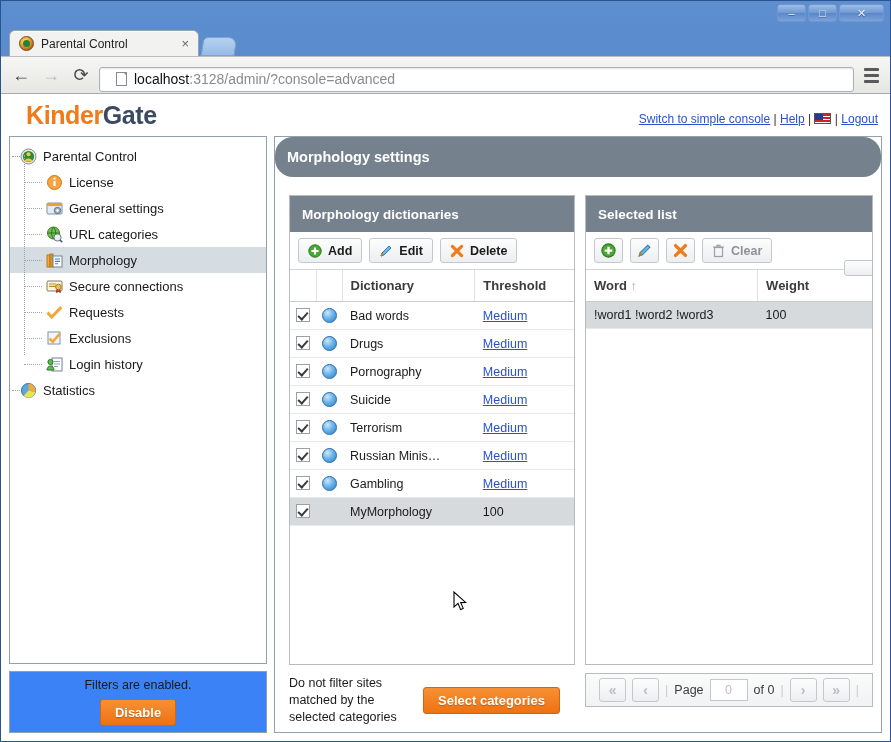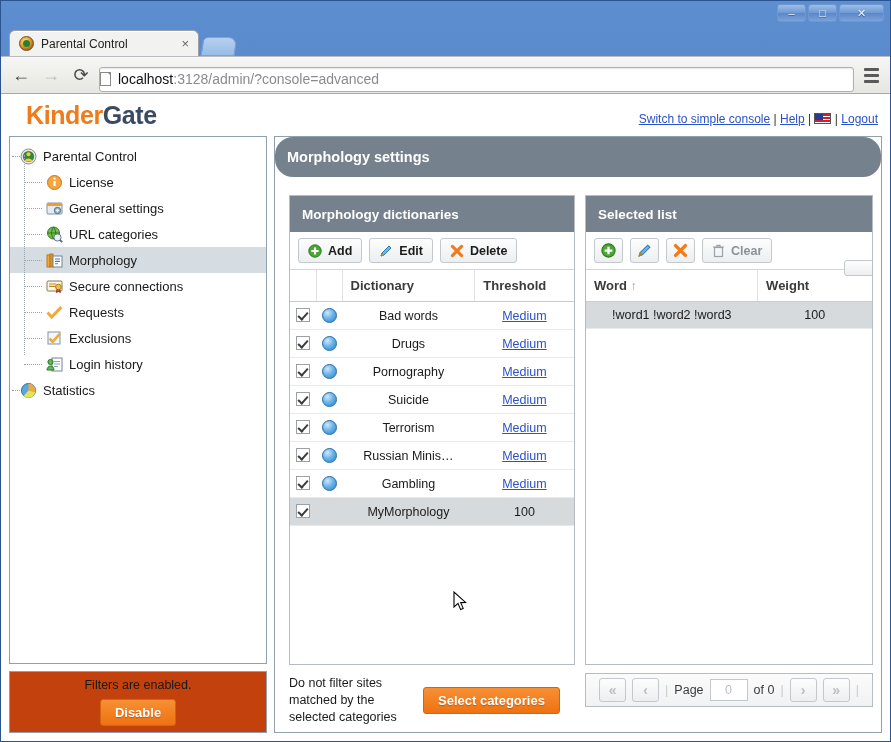--- a/index.html
+++ b/index.html
@@ -85,21 +85,21 @@
     padding: 0 8px; flex: 0 0 auto;
   }
   .navbtn {
     width: 24px; height: 24px; display: flex; align-items: center; justify-content: center;
     font-size: 18px; color: #4a4a4a;
   }
   .navbtn.dim { color: #bdbdbd; }
   .omnibox {
     flex: 1 1 auto; height: 25px;
     background: #fff; border: 1px solid #adb1b6; border-radius: 3px;
-    display: flex; align-items: center; gap: 7px; padding: 0 0;
+    display: flex; align-items: center; gap: 7px; padding: 0 16px;
     box-shadow: inset 0 1px 2px rgba(0,0,0,.1);
     margin-top: 8px;
   }
   .page-icon {
     width: 11px; height: 14px; position: relative; flex: 0 0 auto;
     background: #fff; border: 1px solid #8a8a8a;
   }
   .page-icon::after {
     content: ""; position: absolute; right: -1px; top: -1px;
     border-width: 0 4px 4px 0; border-style: solid;
@@ -164,21 +164,21 @@
   .tnode.root2 .dots { left: 2px; width: 10px; }
   .vline {
     position: absolute; left: 14px; top: 18px; bottom: 0;
     border-left: 1px dotted #9aa3aa; width: 0;
   }
   .ic { width: 17px; height: 17px; flex: 0 0 auto; position: relative; }
   .ic svg { display: block; }
 
   .filterbox {
     margin-top: 7px; height: 62px; flex: 0 0 auto;
-    border: 1px solid #8fa0ae; background: #c2410c;
+    border: 1px solid #8fa0ae; background: #3b82f6;
     display: flex; flex-direction: column; align-items: center; justify-content: center; gap: 7px;
   }
   .filterbox .txt { font-size: 12.5px; color: #1a1a1a; }
   .btn-orange {
     background: linear-gradient(to bottom, #f79034, #ee7212);
     border: 1px solid #d4650c; border-radius: 3px;
     color: #fff; font-size: 13px; font-weight: bold;
     padding: 5px 14px; text-shadow: 0 1px 1px rgba(0,0,0,.25);
   }
 
@@ -233,21 +233,20 @@
   .tbl { width: 100%; border-collapse: collapse; font-size: 12.5px; }
   .tbl th {
     background: #fff; color: #3b3b3b; font-size: 13px; font-weight: bold;
     text-align: left; padding: 8px 8px; border-bottom: 1px solid #c8ccd0;
     border-right: 1px solid #e0e3e6; white-space: nowrap;
   }
   .tbl th:last-child { border-right: none; }
   .tbl td {
     padding: 6px 8px; border-bottom: 1px solid #e7e9eb; color: #1a1a1a;
     white-space: nowrap;
-    text-align: center;
   }
   .tbl tr.hl td { background: #d6dadd; }
   .tbl td.c-chk { width: 26px; text-align: center; padding: 6px 4px; }
   .tbl td.c-ic { width: 26px; text-align: center; padding: 6px 2px; }
   .tbl th.c-chk { width: 26px; }
   .tbl th.c-ic { width: 26px; }
   .tbl a { color: #2a52c8; text-decoration: underline; }
   .chk {
     display: inline-block; width: 14px; height: 14px;
     border: 1px solid #9aa0a6; background: #fff; position: relative;

